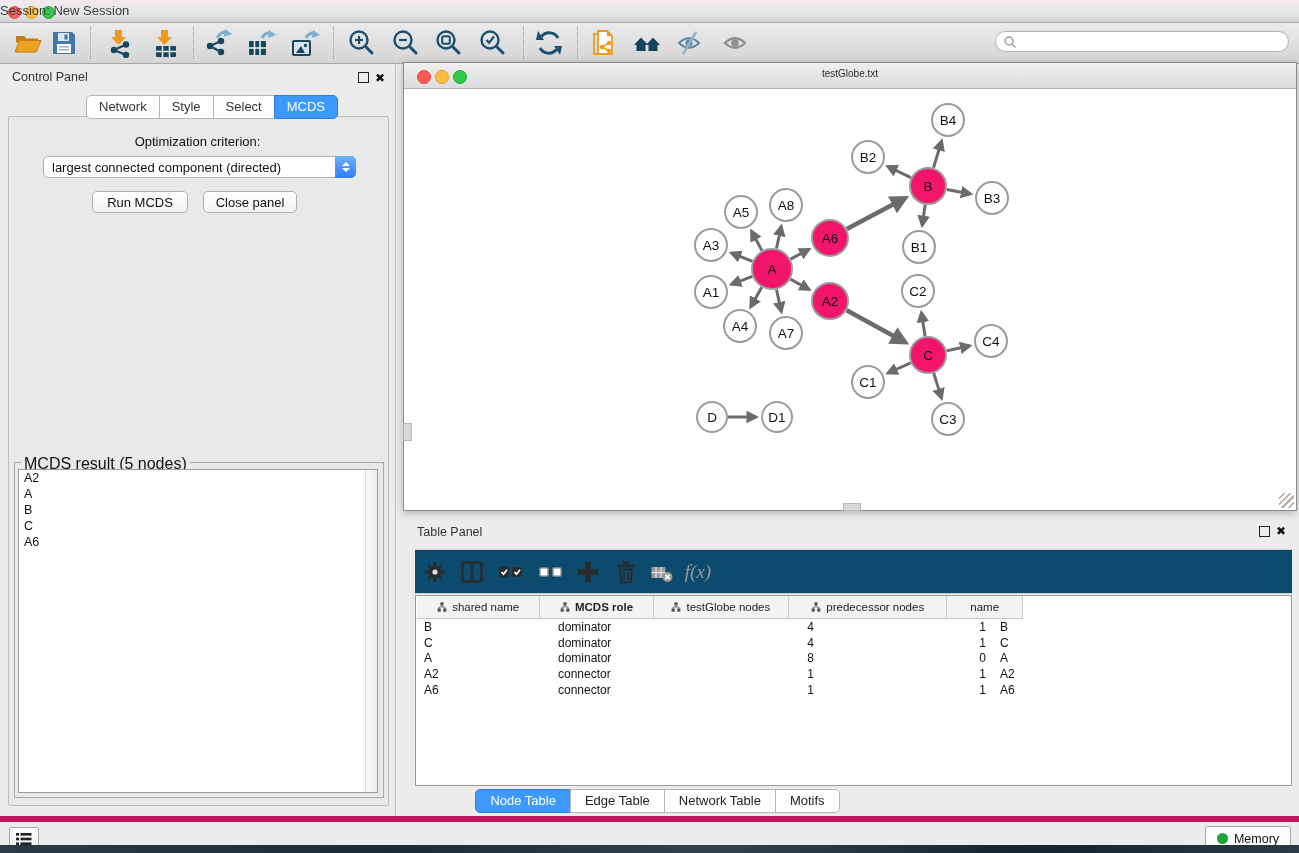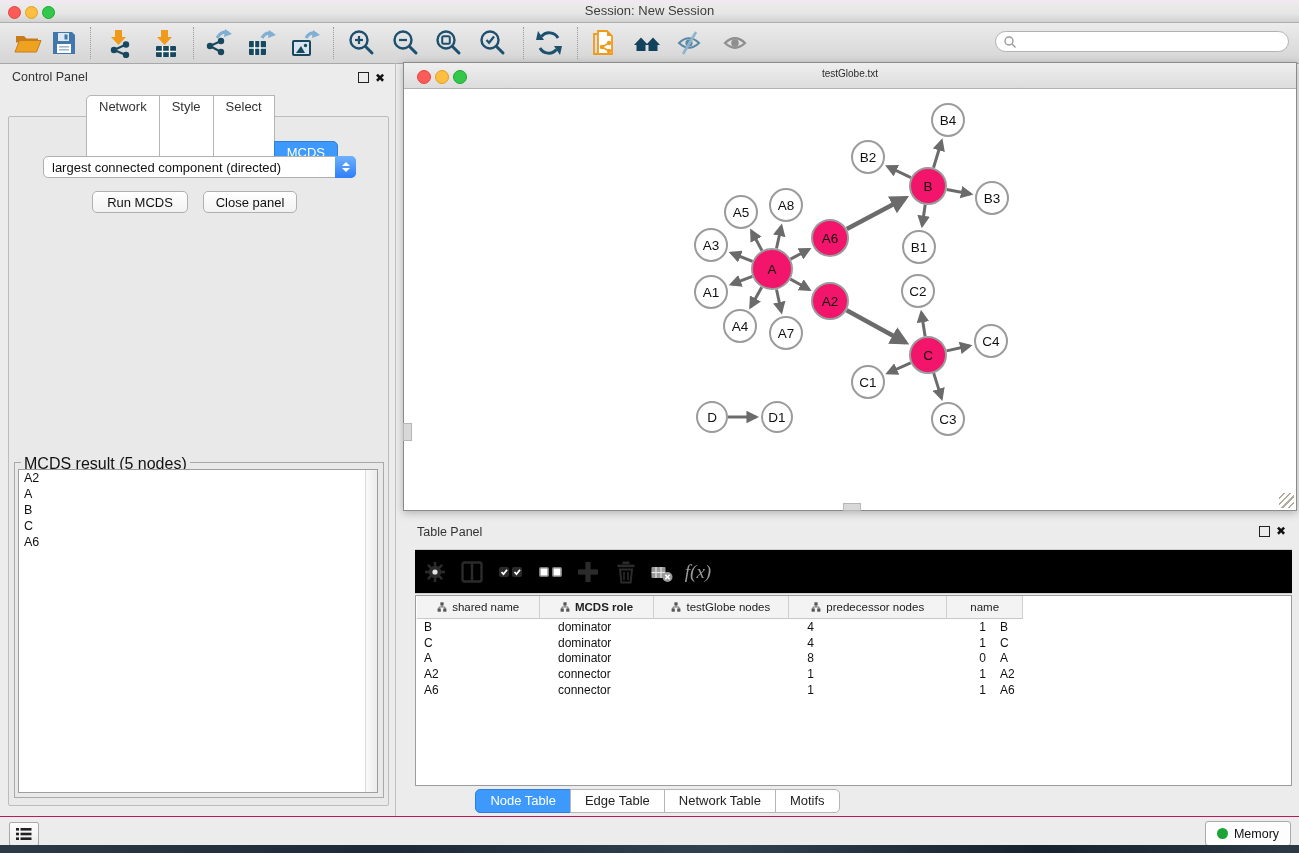--- a/index.html
+++ b/index.html
@@ -5,21 +5,21 @@
   html,body{margin:0;padding:0;}
   .app{position:relative;width:1299px;height:853px;background:#ececec;
        font-family:"Liberation Sans","DejaVu Sans",sans-serif;font-size:13px;color:#222;
        overflow:hidden;user-select:none;}
   .abs{position:absolute;}
 
   
   .titlebar{left:0;top:0;width:1299px;height:22px;
     background:linear-gradient(#f4e6f3 0%,#ecebec 18%,#e6e6e6 60%,#d2d2d2 100%);
     border-bottom:1px solid #aeaeae;}
-  .titlebar .title{position:absolute;left:0;right:0;top:3px;text-align:center;color:#3d3d3d;font-size:13px;}
+  .titlebar .title{position:absolute;left:0;right:0;top:3px;text-align:left;color:#3d3d3d;font-size:13px;}
   .light{position:absolute;top:6px;width:11px;height:11px;border-radius:50%;}
   .light.red{left:8px;background:#fc5b57;border:0.5px solid #e2463d;}
   .light.yellow{left:25px;background:#fdbe41;border:0.5px solid #dfa023;}
   .light.green{left:42px;background:#34c84a;border:0.5px solid #1da731;}
 
   
   .toolbar{left:0;top:23px;width:1299px;height:40px;
     background:linear-gradient(#ebebeb,#d5d5d5);border-bottom:1px solid #a8a8a8;}
   .tbi{position:absolute;top:4px;width:32px;height:32px;display:flex;align-items:center;justify-content:center;}
   .tsep{position:absolute;top:4px;width:0;height:32px;border-left:1px dotted #9a9a9a;}
@@ -30,21 +30,21 @@
   
   .cp-title{left:12px;top:70px;font-size:12.5px;color:#333;}
   .float-btn{width:9px;height:9px;border:1.5px solid #222;background:transparent;}
   .close-x{font-size:12px;font-weight:bold;color:#111;line-height:12px;}
   .cp-body{left:8px;top:116px;width:379px;height:688px;background:#e9e9e9;
     border:1px solid #bcbcbc;border-radius:2px;}
   .ptabs{display:flex;}
   .ptab{background:#fff;border:1px solid #b5b5b5;margin-left:-1px;padding:3px 12px 4px;
     font-size:13px;color:#333;cursor:default;}
   .ptab:first-child{border-radius:5px 0 0 5px;margin-left:8px;}
-  .ptab:last-child{border-radius:0 5px 5px 0;margin-top:46px;}
+  .ptab:last-child{border-radius:0 5px 5px 0;}
   .ptab.active{background:#3d99fc;border-color:#2f7fe0;color:#fff;}
   .opt-label{left:0;top:134px;width:395px;text-align:center;color:#111;}
   .dropdown{left:43px;top:156px;width:313px;height:22px;background:#fff;border:1px solid #b0b0b0;
     border-radius:5px;display:flex;align-items:center;box-sizing:border-box;}
   .dropdown .dd-text{flex:1;padding-left:8px;font-size:13px;color:#111;white-space:nowrap;overflow:hidden;}
   .dd-step{width:21px;height:22px;margin:-1px -1px -1px 0;border-radius:0 5px 5px 0;
     background:linear-gradient(#6fb1fb,#2e7ef8);display:flex;flex-direction:column;align-items:center;justify-content:center;gap:2px;}
   .dd-step span{width:0;height:0;border-left:4px solid transparent;border-right:4px solid transparent;}
   .dd-up{border-bottom:4px solid #fff;}
   .dd-down{border-top:4px solid #fff;}
@@ -66,41 +66,41 @@
   .wl-yellow{left:31px;background:#fdbe41;border:0.5px solid #dfa023;}
   .wl-green{left:49px;background:#34c84a;border:0.5px solid #1da731;}
   .net-canvas{position:absolute;left:0;top:25px;width:892px;height:422px;}
   .grip{position:absolute;right:2px;bottom:2px;width:15px;height:15px;
     background:repeating-linear-gradient(135deg,transparent 0 3px,#b3ab9d 3px 4.5px);}
   .nub-v{position:absolute;left:-1px;top:360px;width:7px;height:16px;background:#d8d8d8;border:1px solid #b6b6b6;}
   .nub-h{position:absolute;left:439px;bottom:-1px;width:16px;height:6px;background:#d8d8d8;border:1px solid #b6b6b6;}
 
   
   .tp-title{left:417px;top:525px;font-size:12.5px;color:#333;}
-  .tp-toolbar{left:415px;top:549px;width:877px;height:43px;background:#000000;
+  .tp-toolbar{left:415px;top:549px;width:877px;height:43px;background:#0c4a6e;
     border-top:1px solid #cfcfcf;border-bottom:1px solid #cfcfcf;}
   .tpi{position:absolute;top:7px;width:30px;height:30px;display:flex;align-items:center;justify-content:center;}
   .fx{font-family:"Liberation Serif","DejaVu Serif",serif;font-style:italic;font-size:19px;color:#9a9a9a;}
   .dtable{left:415px;top:595px;width:877px;height:191px;background:#fff;border:1px solid #9c9c9c;box-sizing:border-box;overflow:hidden;}
   .thead{position:absolute;left:1px;top:0;width:606px;height:22px;background:#f3f3f3;border-bottom:1px solid #c8c8c8;display:flex;}
   .th{display:flex;align-items:center;justify-content:center;gap:5px;font-size:11.5px;color:#222;
      border-right:1px solid #cfcfcf;box-sizing:border-box;height:22px;}
   .trow{display:flex;height:15.8px;align-items:center;font-size:12px;color:#111;}
   .td{box-sizing:border-box;padding:0 7px;white-space:nowrap;overflow:hidden;}
   .td.num{text-align:right;}
   .tbody{position:absolute;left:1px;top:23px;width:875px;}
 
   .bottom-tabs{left:0;top:789px;width:1299px;height:24px;display:flex;justify-content:center;}
   .btab{background:#fff;border:1px solid #b5b5b5;margin-left:-1px;padding:3px 14px 4px;font-size:13px;color:#222;}
   .btab:first-child{border-radius:5px 0 0 5px;margin-left:16px;}
   .btab:last-child{border-radius:0 5px 5px 0;}
   .btab.active{background:#3d99fc;border-color:#2f7fe0;color:#fff;}
 
   
-  .statusbar{left:0;top:816px;width:1299px;height:29px;background:#ececec;border-top:1px solid #be185d;}
+  .statusbar{left:0;top:816px;width:1299px;height:29px;background:#ececec;border-top:6px solid #be185d;}
   .sb-btn{position:absolute;left:9px;top:5px;width:28px;height:22px;background:linear-gradient(#fdfdfd,#ededed);
     border:1px solid #a9a9a9;border-radius:2px;display:flex;align-items:center;justify-content:center;}
   .mem-btn{position:absolute;right:8px;top:4px;width:84px;height:23px;background:#fdfdfd;border:1px solid #a9a9a9;
     border-radius:3px;display:flex;align-items:center;justify-content:center;gap:6px;font-size:12.5px;color:#111;}
   .mem-dot{width:11px;height:11px;border-radius:50%;background:#1ca438;}
   .desktop-strip{left:0;top:845px;width:1299px;height:8px;
     background:linear-gradient(90deg,#2c3a46,#1d2936 30%,#31424e 55%,#16222e 80%,#2c3a46);}
 </style>
 </head>
 <body>
@@ -277,20 +277,21 @@
   <div class="abs cp-title">Control Panel</div>
   <div class="abs float-btn" style="left:358px;top:72px"></div>
   <div class="abs close-x" style="left:375px;top:72px">✖</div>
   <div class="abs cp-body"></div>
   <div class="abs ptabs" style="left:78px;top:95px">
       <div class="ptab">Network</div>
       <div class="ptab">Style</div>
       <div class="ptab">Select</div>
       <div class="ptab active">MCDS</div>
     </div>
+  <div class="abs opt-label">Optimization criterion:</div>
   <div class="abs dropdown">
     <div class="dd-text">largest connected component (directed)</div>
     <div class="dd-step">
         <span class="dd-up"></span>
         <span class="dd-down"></span>
       </div>
   </div>
   <div class="btn" style="left:92px;top:191px;width:96px">Run MCDS</div>
   <div class="btn" style="left:203px;top:191px;width:94px">Close panel</div>
   <div class="abs groupbox">

